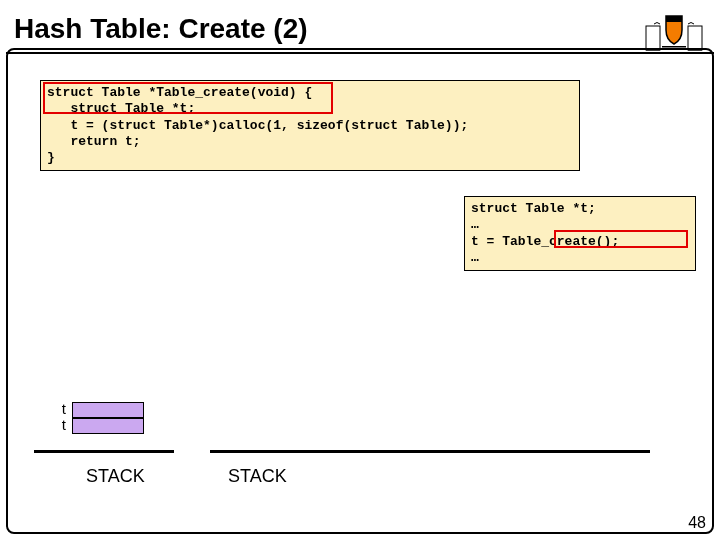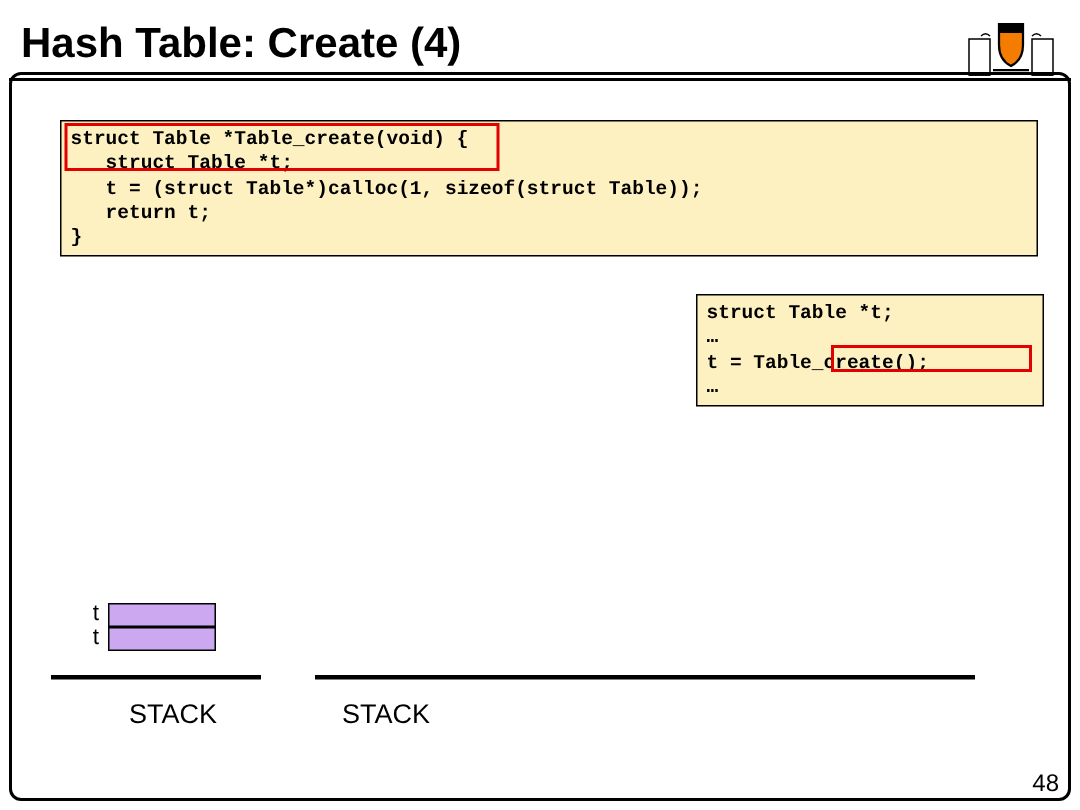--- a/index.html
+++ b/index.html
@@ -51,21 +51,21 @@
     font-weight: bold;
     background: #fdf0c1;
     border: 1.5px solid #000;
     white-space: pre;
     padding: 4px 6px;
     line-height: 1.25;
   }
   .code-main {
     left: 40px;
     top: 80px;
-    width: 652px;
+    width: 540px;
   }
   .code-client {
     right: 24px;
     top: 196px;
     width: 232px;
   }
   .hl-red {
     position: absolute;
     border: 2px solid #e30000;
     background: transparent;
@@ -104,21 +104,21 @@
     position: absolute;
     right: 14px;
     bottom: 8px;
     font-size: 16px;
   }
 </style>
 </head>
 <body>
 
 <div class="title-bar">
-  <span class="title-text">Hash Table: Create (4)</span>
+  <span class="title-text">Hash Table: Create (2)</span>
 </div>
 
 <div class="crest">
   <svg viewBox="0 0 60 50">
     <rect x="2" y="20" width="14" height="24" fill="#fff" stroke="#000" stroke-width="1"></rect>
     <rect x="44" y="20" width="14" height="24" fill="#fff" stroke="#000" stroke-width="1"></rect>
     <path d="M22 10 h16 v14 q0 10 -8 14 q-8 -4 -8 -14 z" fill="#f47c00" stroke="#000" stroke-width="1.5"></path>
     <path d="M22 10 h16 v6 h-16 z" fill="#000"></path>
     <path d="M18 40 h24 v1.5 h-24 z" fill="#000"></path>
     <path d="M10 18 q3 -3 6 0" fill="none" stroke="#000" stroke-width="1"></path>

